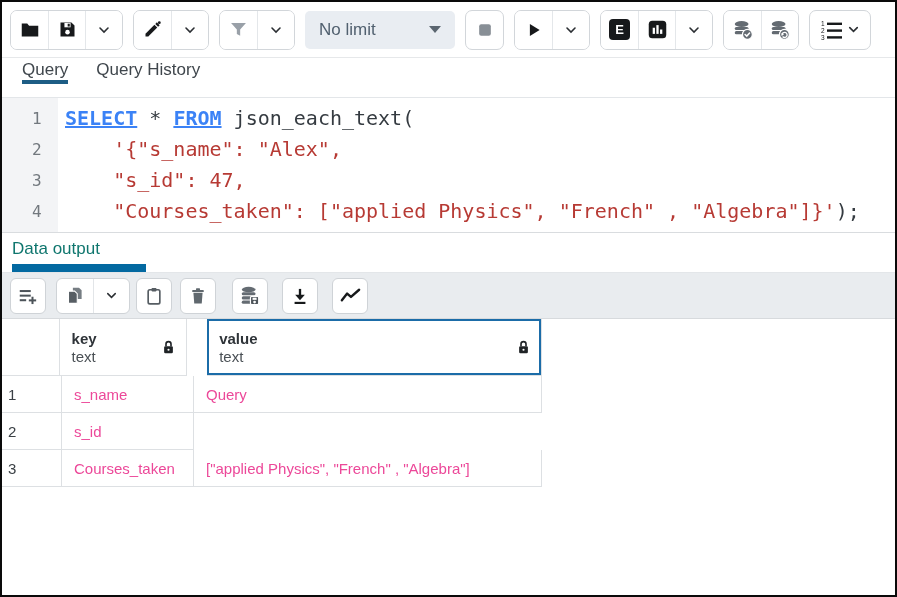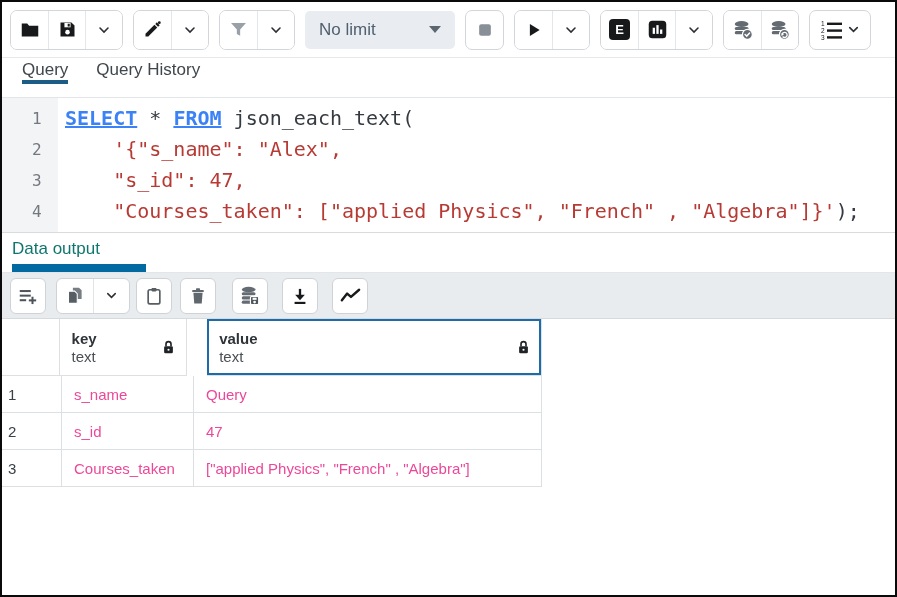--- a/index.html
+++ b/index.html
@@ -317,21 +317,20 @@
     </div>
 
     <div class="trow">
       <div class="td rownum">1</div>
       <div class="td key">s_name</div>
       <div class="td val">Query</div>
     </div>
     <div class="trow">
       <div class="td rownum">2</div>
       <div class="td key">s_id</div>
-      <div class="td val">47</div>
     </div>
     <div class="trow">
       <div class="td rownum">3</div>
       <div class="td key">Courses_taken</div>
       <div class="td val">["applied Physics", "French" , "Algebra"]</div>
     </div>
   </div>
 
 </div>
 

